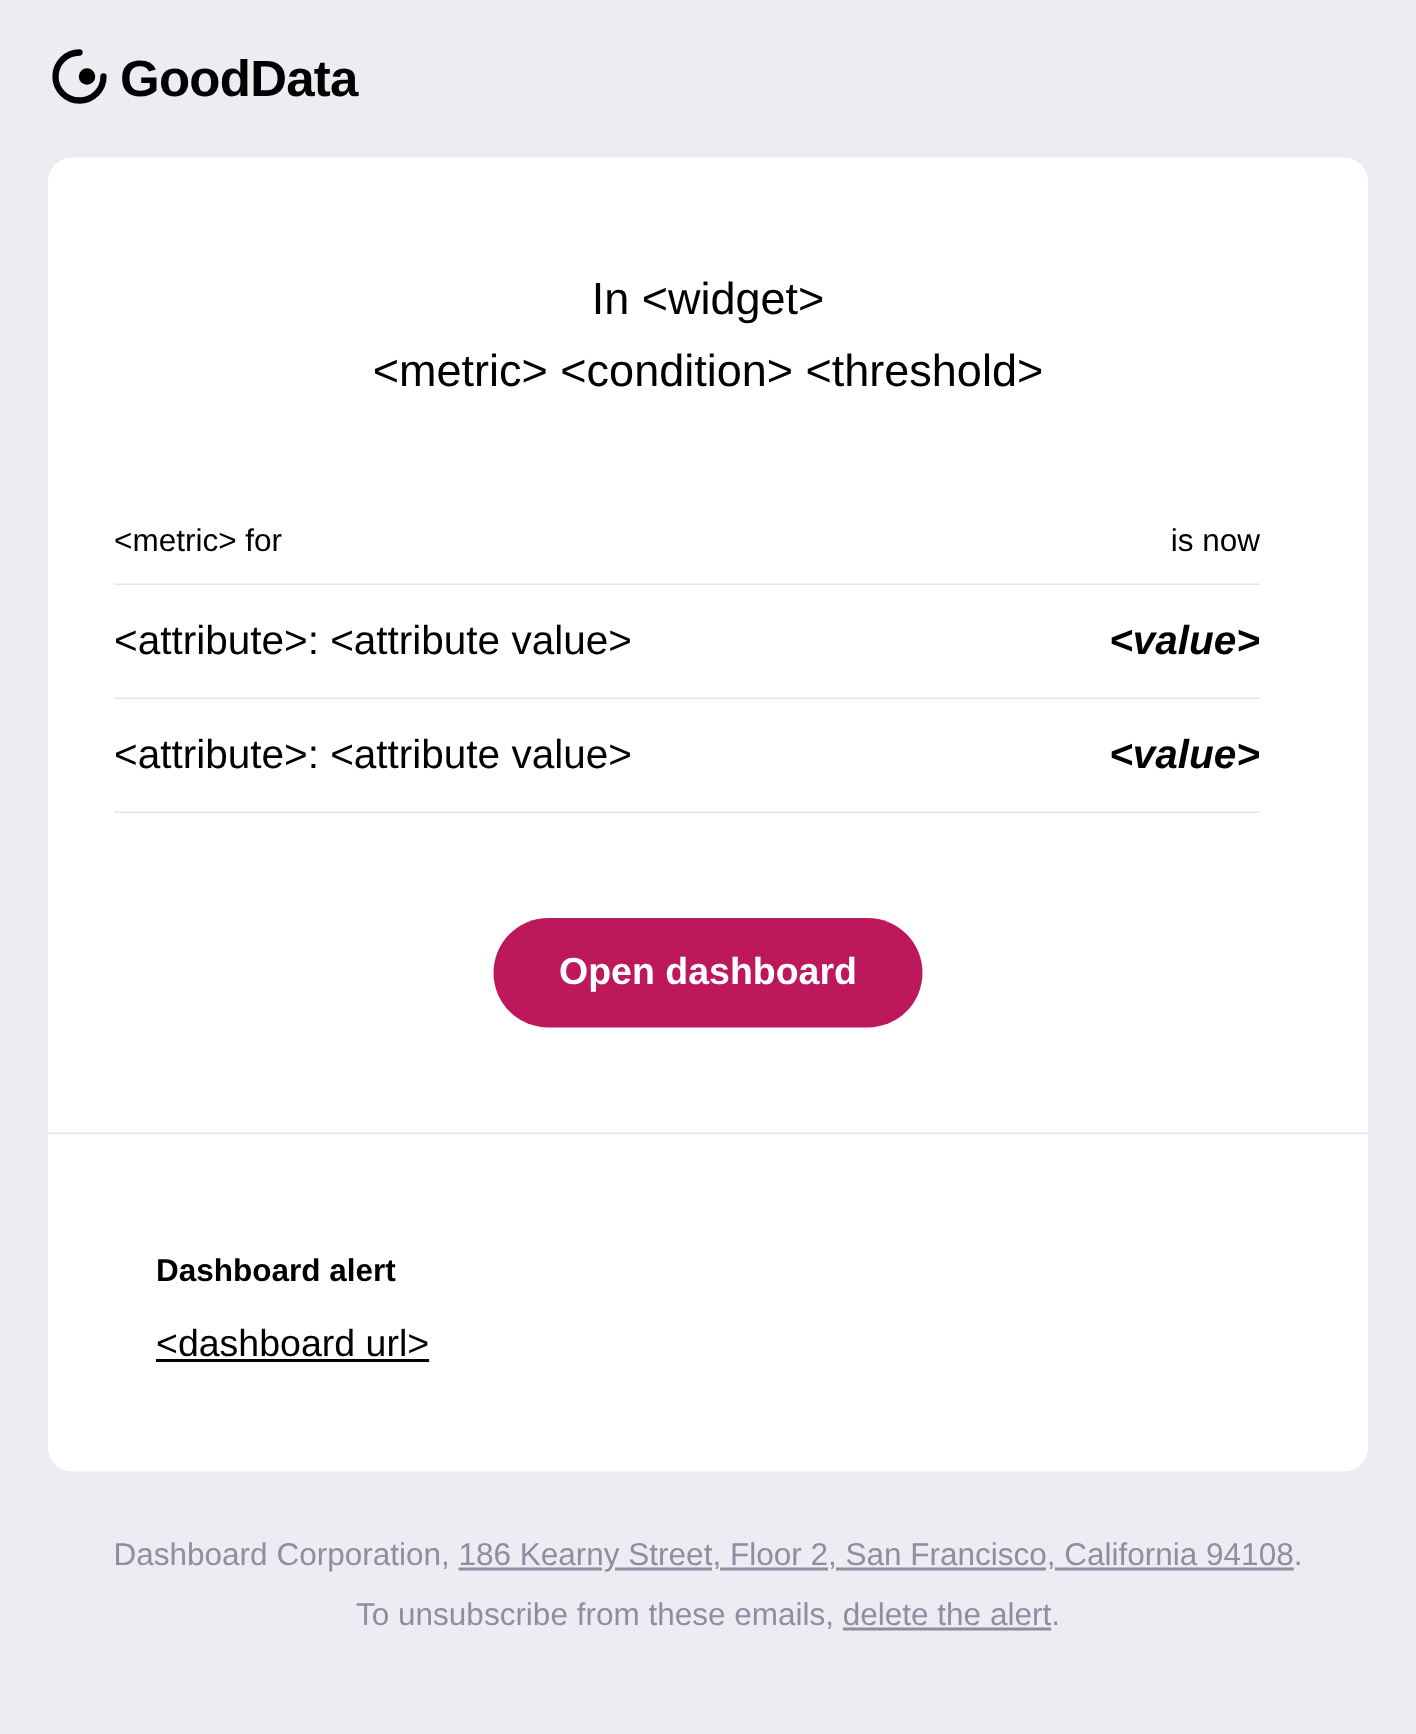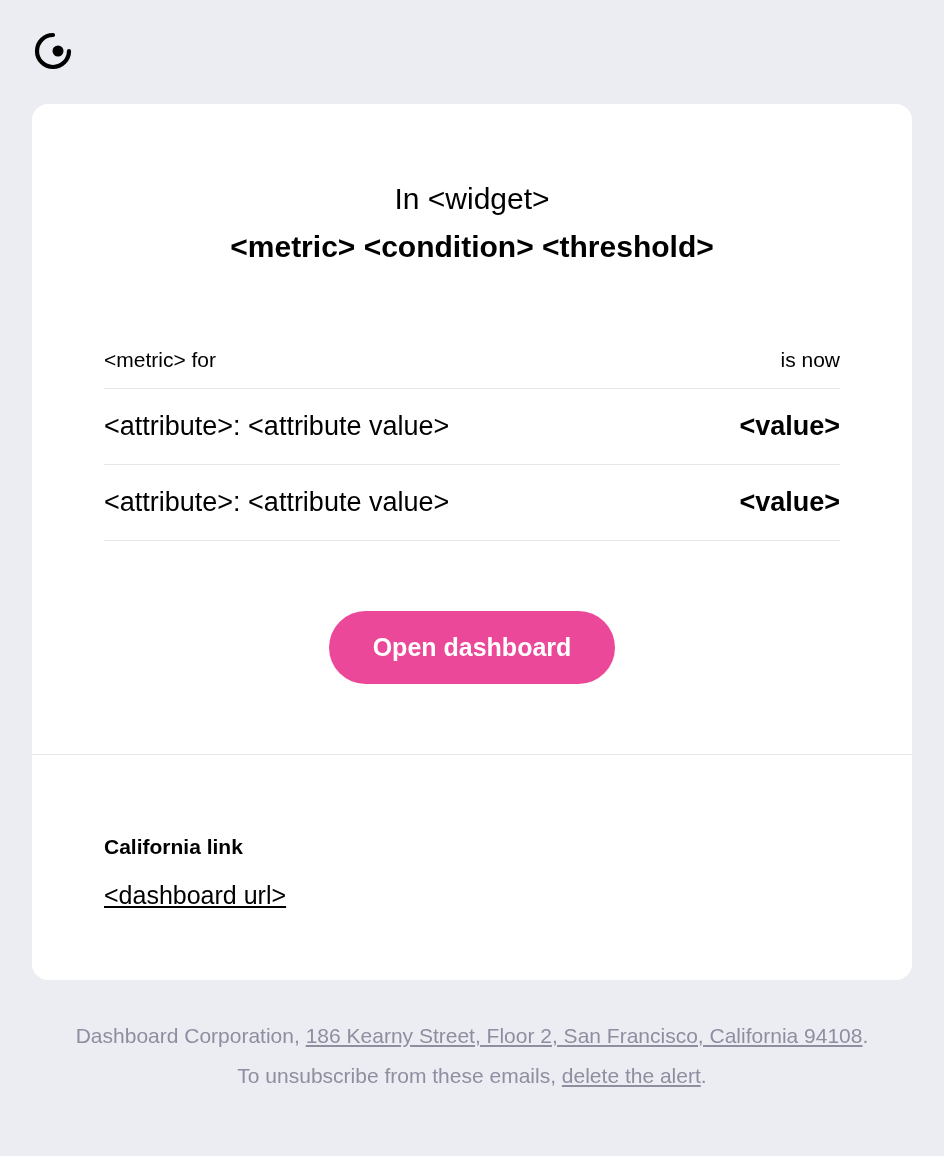--- a/index.html
+++ b/index.html
@@ -26,49 +26,49 @@
     background: #fff;
     border-radius: 16px;
     padding-top: 78px;
     overflow: hidden;
   }
   .header-block {
     text-align: center;
     padding: 0 60px;
   }
   .line1 { font-size: 30px; font-weight: 400; margin-bottom: 14px; }
-  .line2 { font-size: 30px; font-weight: 700; margin-bottom: 14px; }
+  .line2 { font-size: 30px; font-weight: 400; margin-bottom: 14px; }
   .line3 { font-size: 30px; font-weight: 400; }
   .table-wrap {
-    padding: 70px 72px 0 72px;
+    padding: 70px 72px 0 44px;
   }
   .table-head {
     display: flex;
     justify-content: space-between;
     font-size: 21px;
     color: #000;
     padding-bottom: 16px;
     border-bottom: 1px solid #e6e6e6;
   }
   .table-row {
     display: flex;
     justify-content: space-between;
     align-items: center;
     font-size: 27px;
     padding: 22px 0;
     border-bottom: 1px solid #e6e6e6;
   }
-  .table-row .val { font-weight: 700; }
+  .table-row .val { font-weight: 700; font-style: italic; }
   .cta-wrap {
     text-align: center;
     padding: 70px 0 70px 0;
   }
   .cta {
     display: inline-block;
-    background: #ec4899;
+    background: #be185d;
     color: #fff;
     font-size: 25px;
     font-weight: 700;
     padding: 22px 44px;
     border-radius: 999px;
     border: none;
     cursor: pointer;
   }
   .divider {
     height: 1px;
@@ -102,20 +102,21 @@
 </head>
 <body>
 
 <div class="logo-row">
   <span>
     <svg width="42" height="42" viewBox="0 0 42 42" fill="none">
       <path d="M21 5 A16 16 0 1 0 37 21" stroke="#000" stroke-width="4.2" fill="none" stroke-linecap="round"></path>
       <circle cx="26" cy="21" r="5.5" fill="#000"></circle>
     </svg>
   </span>
+  <span class="logo-text">GoodData</span>
 </div>
 
 <div class="card">
   <div class="header-block">
     <div class="line1">In &lt;widget&gt;</div>
     <div class="line2">&lt;metric&gt; &lt;condition&gt; &lt;threshold&gt;</div>
   </div>
 
   <div class="table-wrap">
     <div class="table-head">
@@ -132,21 +133,21 @@
     </div>
   </div>
 
   <div class="cta-wrap">
     <button class="cta">Open dashboard</button>
   </div>
 
   <div class="divider"></div>
 
   <div class="link-section">
-    <div class="link-heading">California link</div>
+    <div class="link-heading">Dashboard alert</div>
     <a class="dash-url">&lt;dashboard url&gt;</a>
   </div>
 </div>
 
 <div class="footer">
   <div>
     <span>Dashboard Corporation, </span><a class="addr">186 Kearny Street, Floor 2, San Francisco, California 94108</a><span>.</span>
   </div>
   <div class="unsub-line">
     <span>To unsubscribe from these emails, </span><a class="del">delete the alert</a><span>.</span>

